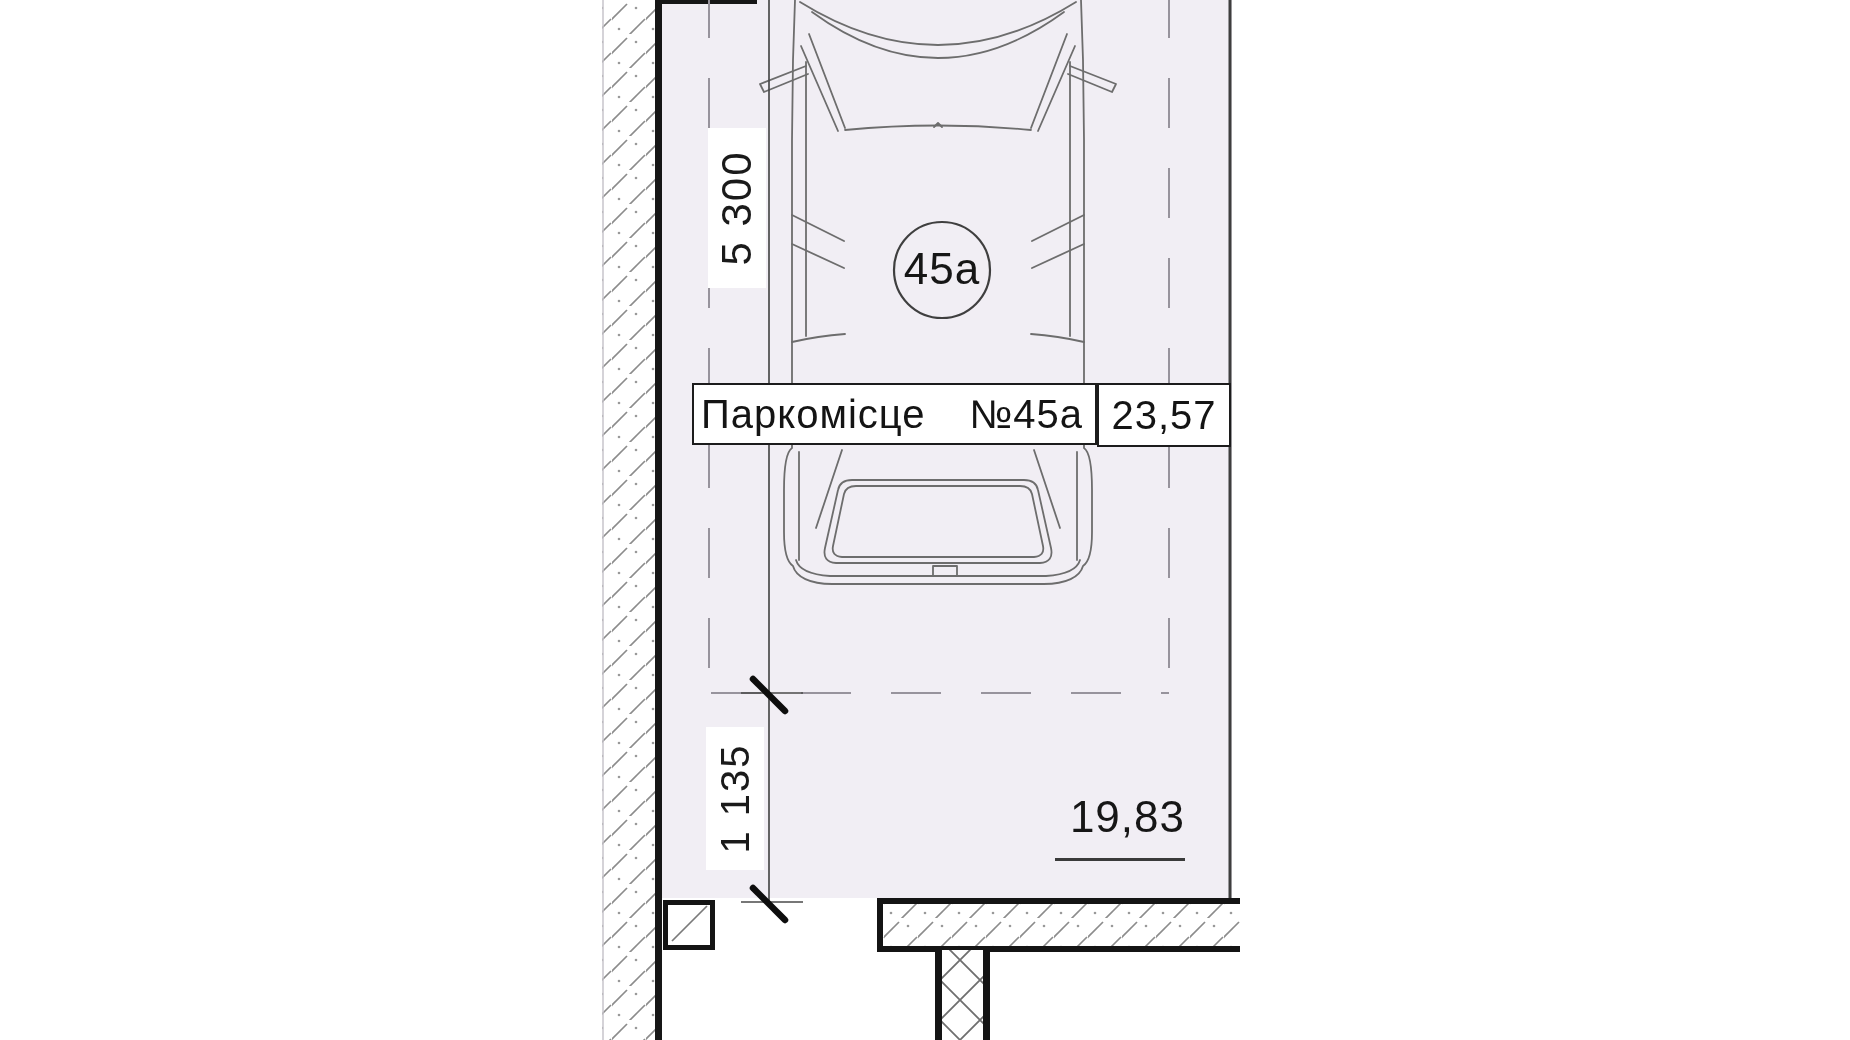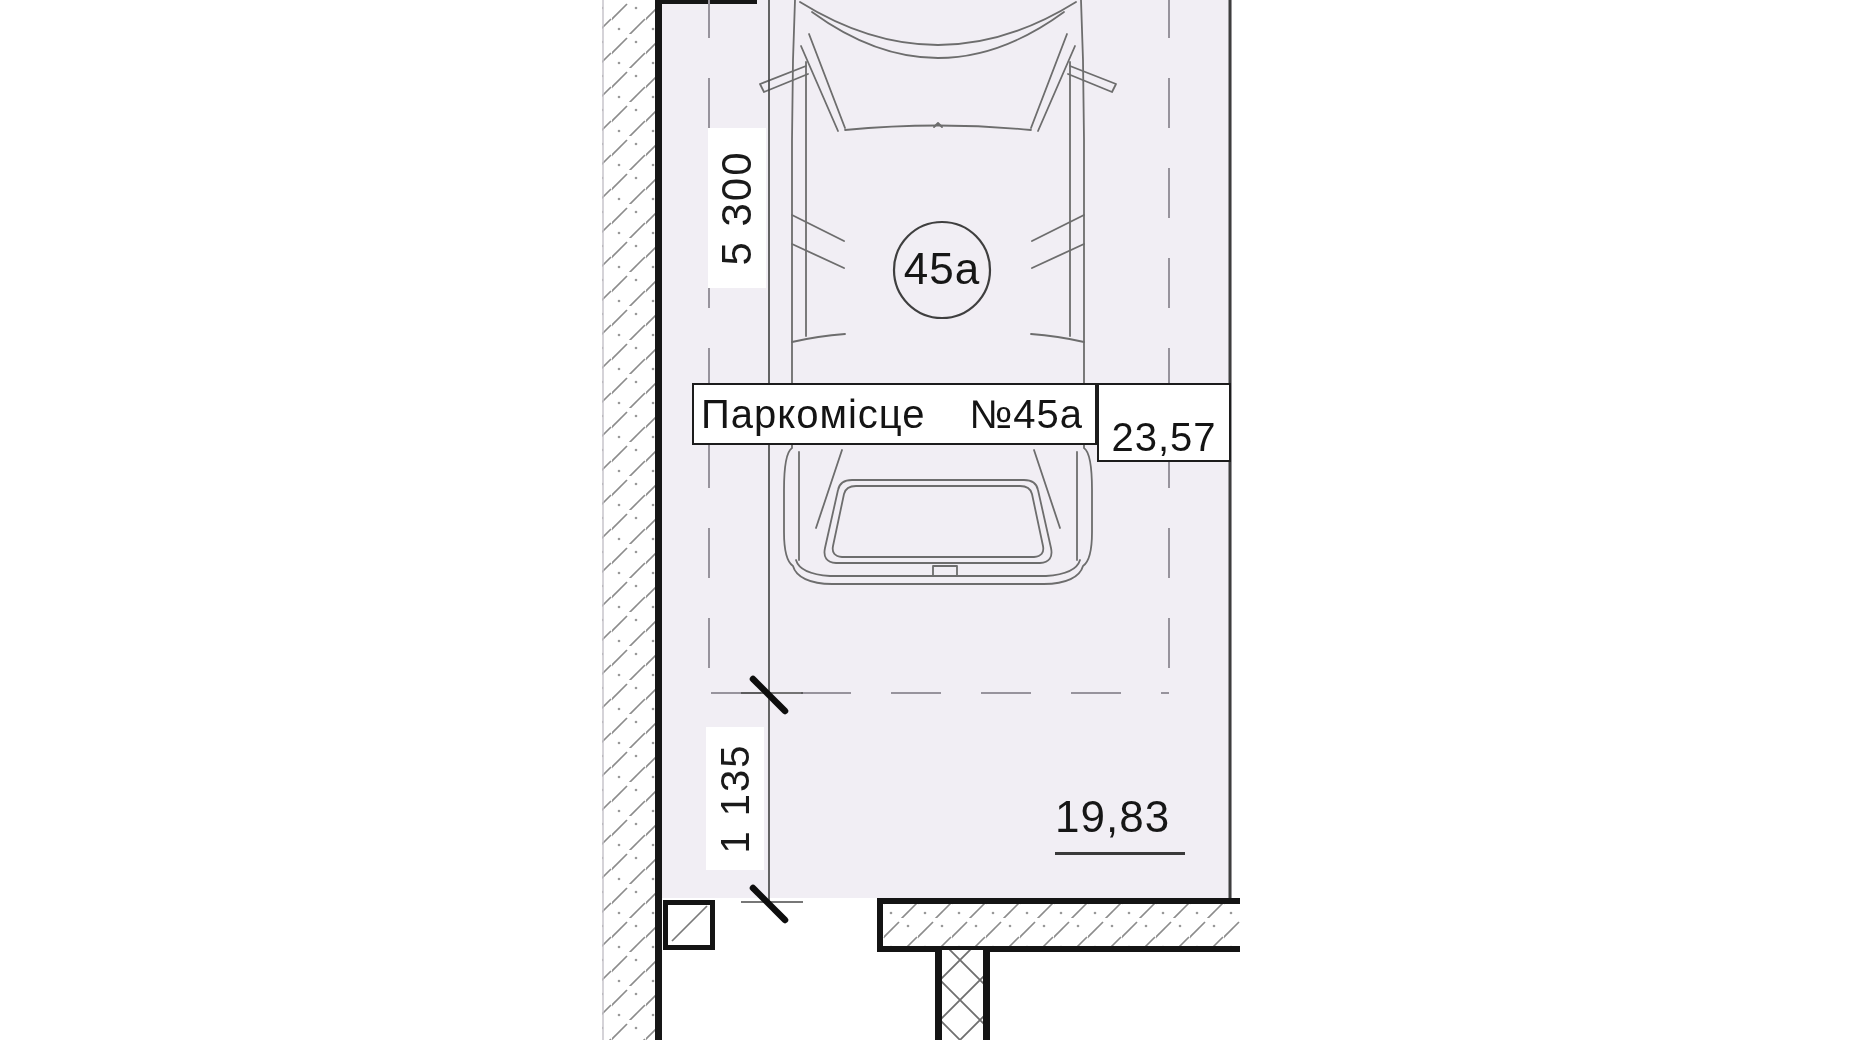--- a/index.html
+++ b/index.html
@@ -51,26 +51,26 @@
     font-size: 40px;
     color: #141414;
     letter-spacing: 1px;
     gap: 32px;
   }
   .label-box.name-box { justify-content: space-between; padding: 0 12px 0 7px; }
   .label-box.area-box { justify-content: center; padding: 0; }
 
   .area-note {
     box-sizing: border-box;
-    text-align: left;
+    text-align: right;
     font-size: 44px;
     letter-spacing: 1px;
     color: #161616;
     border-bottom: 3px solid #3a3a3a;
-    padding-bottom: 10px;
+    padding-bottom: 16px;
   }
 </style>
 </head>
 <body>
 
 <div class="stage">
 
   <svg class="plan" viewBox="0 0 1850 1040">
     <defs>
 
@@ -185,21 +185,21 @@
 
   <div class="overlay badge-text" style="left:894px; top:246px; width:96px; height:48px;align-items:flex-end;">
     <span>45а</span>
   </div>
 
   <div class="overlay label-box name-box" style="left:692px; top:383px; width:405px; height:62px;">
     <span>Паркомісце</span>
     <span>№45а</span>
   </div>
 
-  <div class="overlay label-box area-box" style="left:1097px; top:383px; width:134px; height:79px;align-items:flex-end;">
+  <div class="overlay label-box area-box" style="left:1097px; top:383px; width:134px; height:64px;">
     <span>23,57</span>
   </div>
 
   <div class="overlay area-note" style="left:1055px; top:792px; width:130px;">
     <span>19,83</span>
   </div>
 
 </div>
 
 </body></html>

